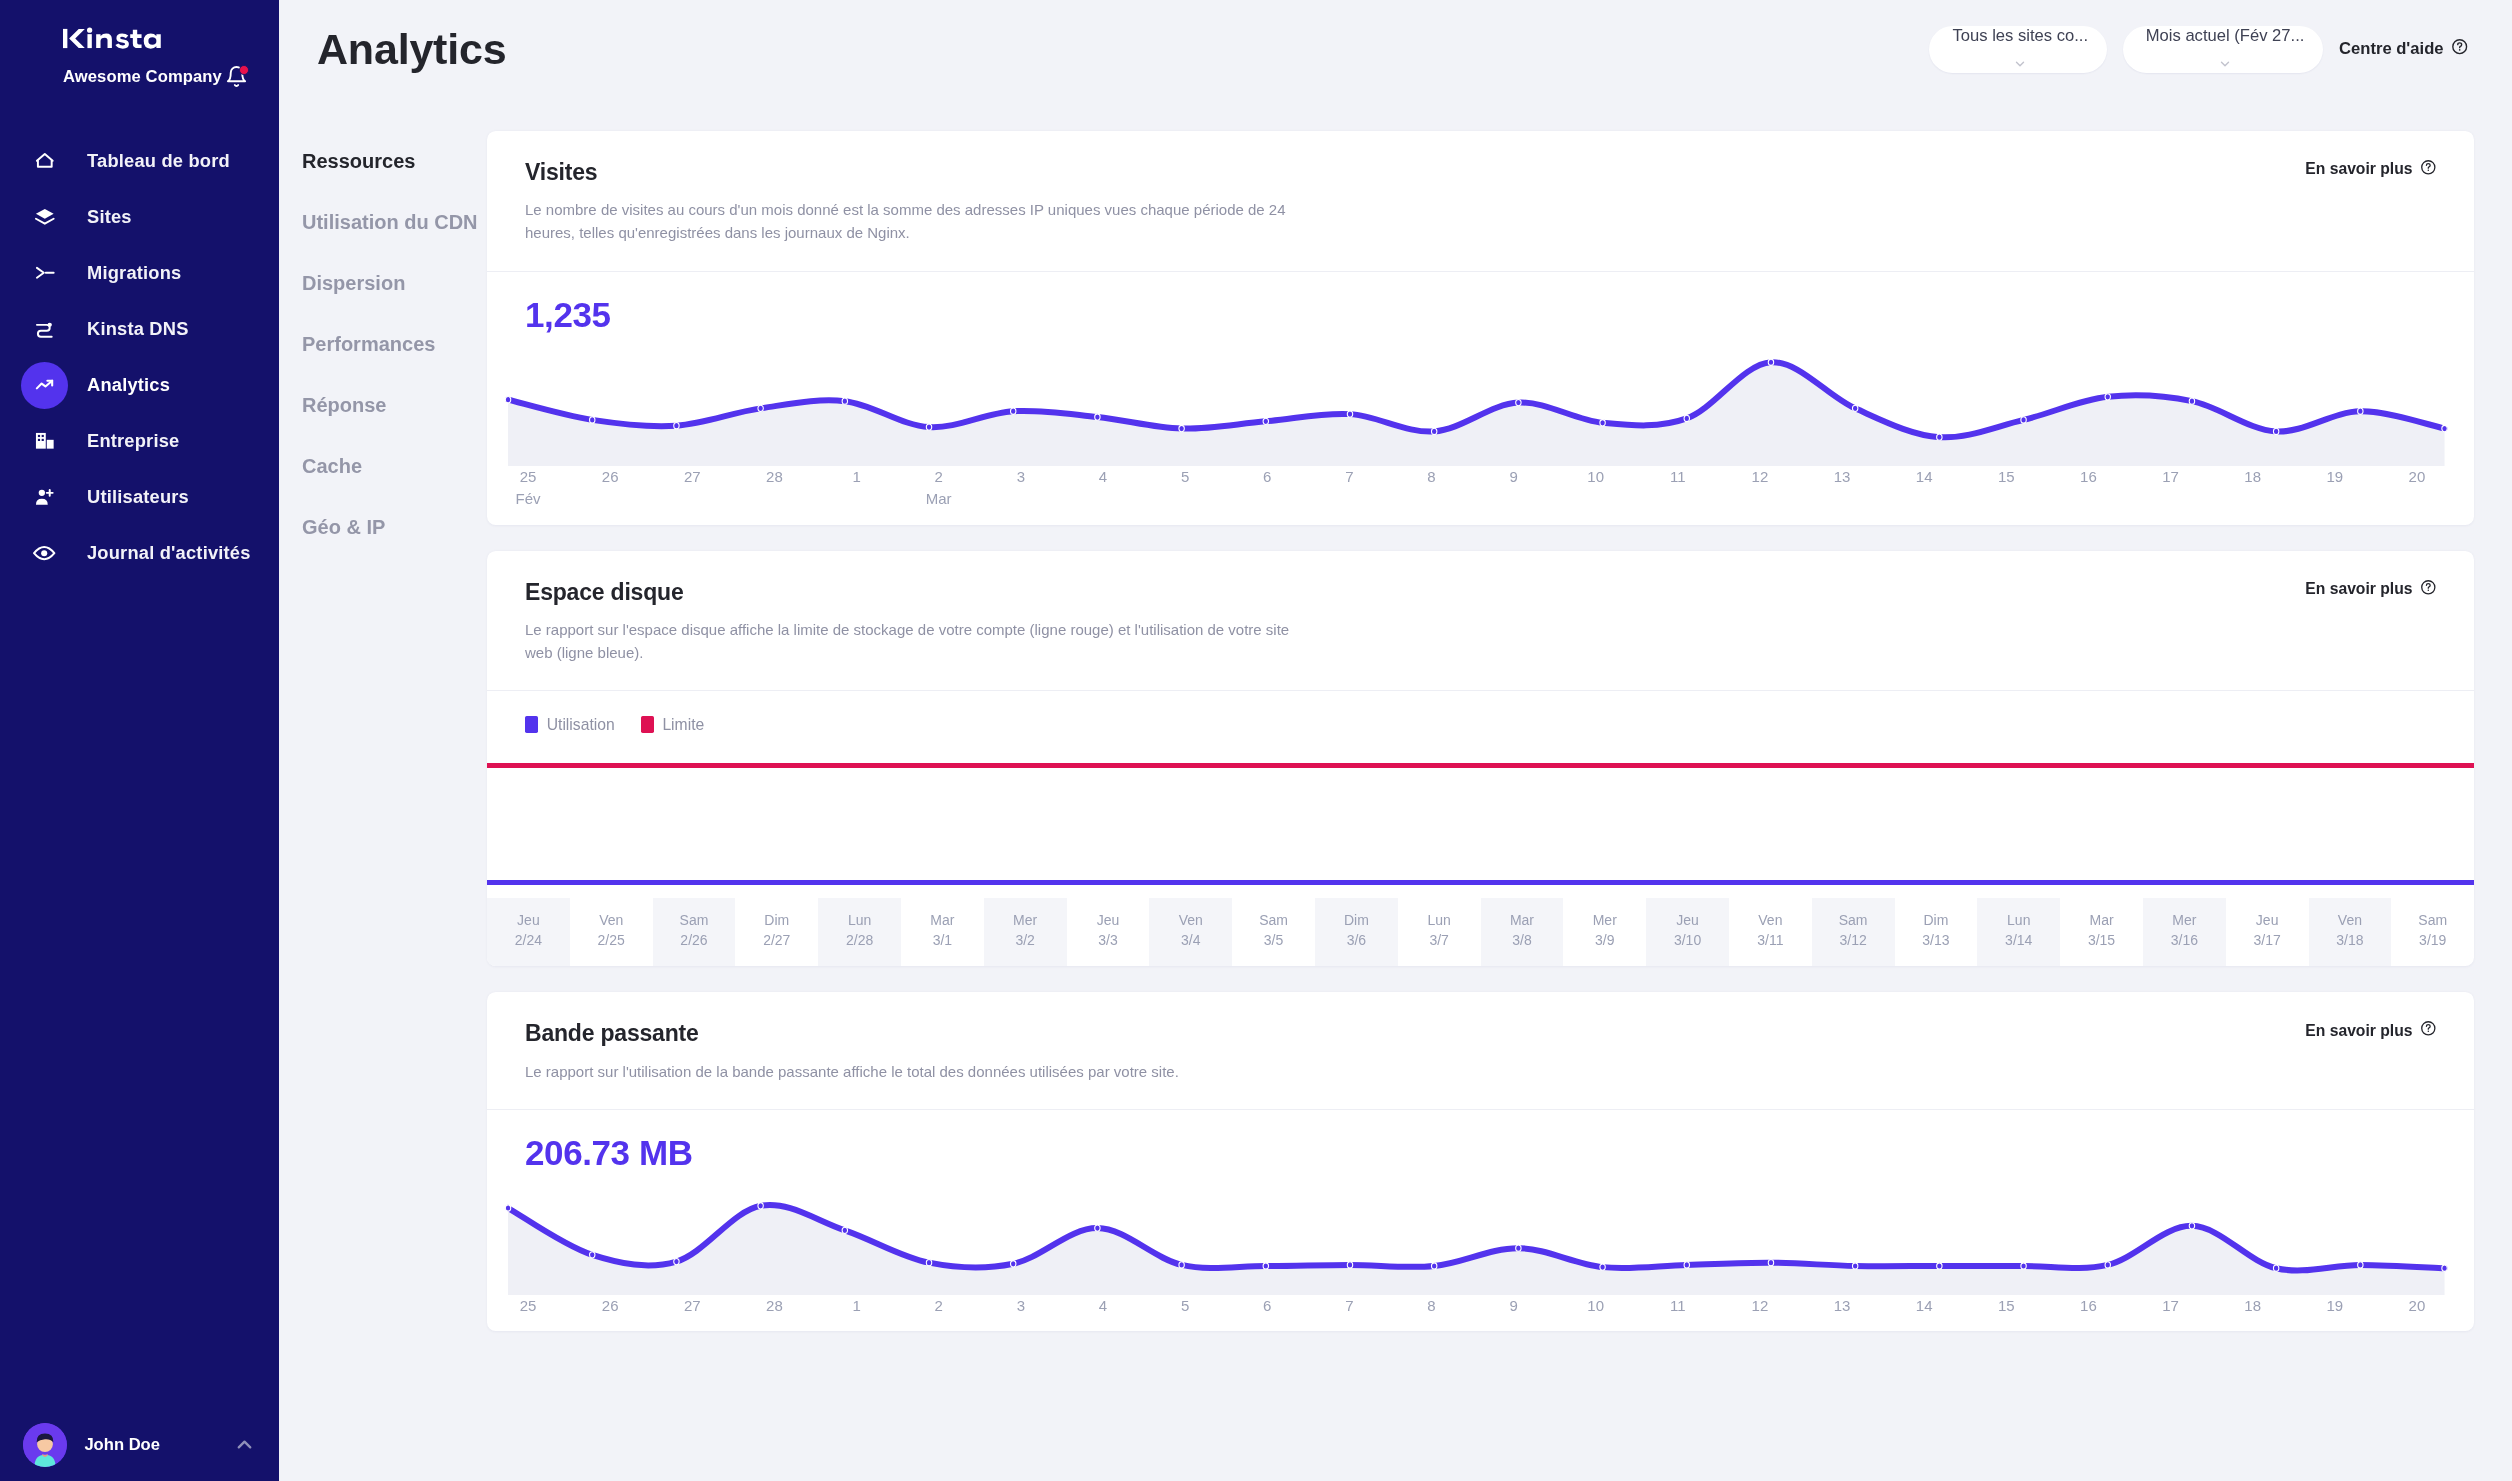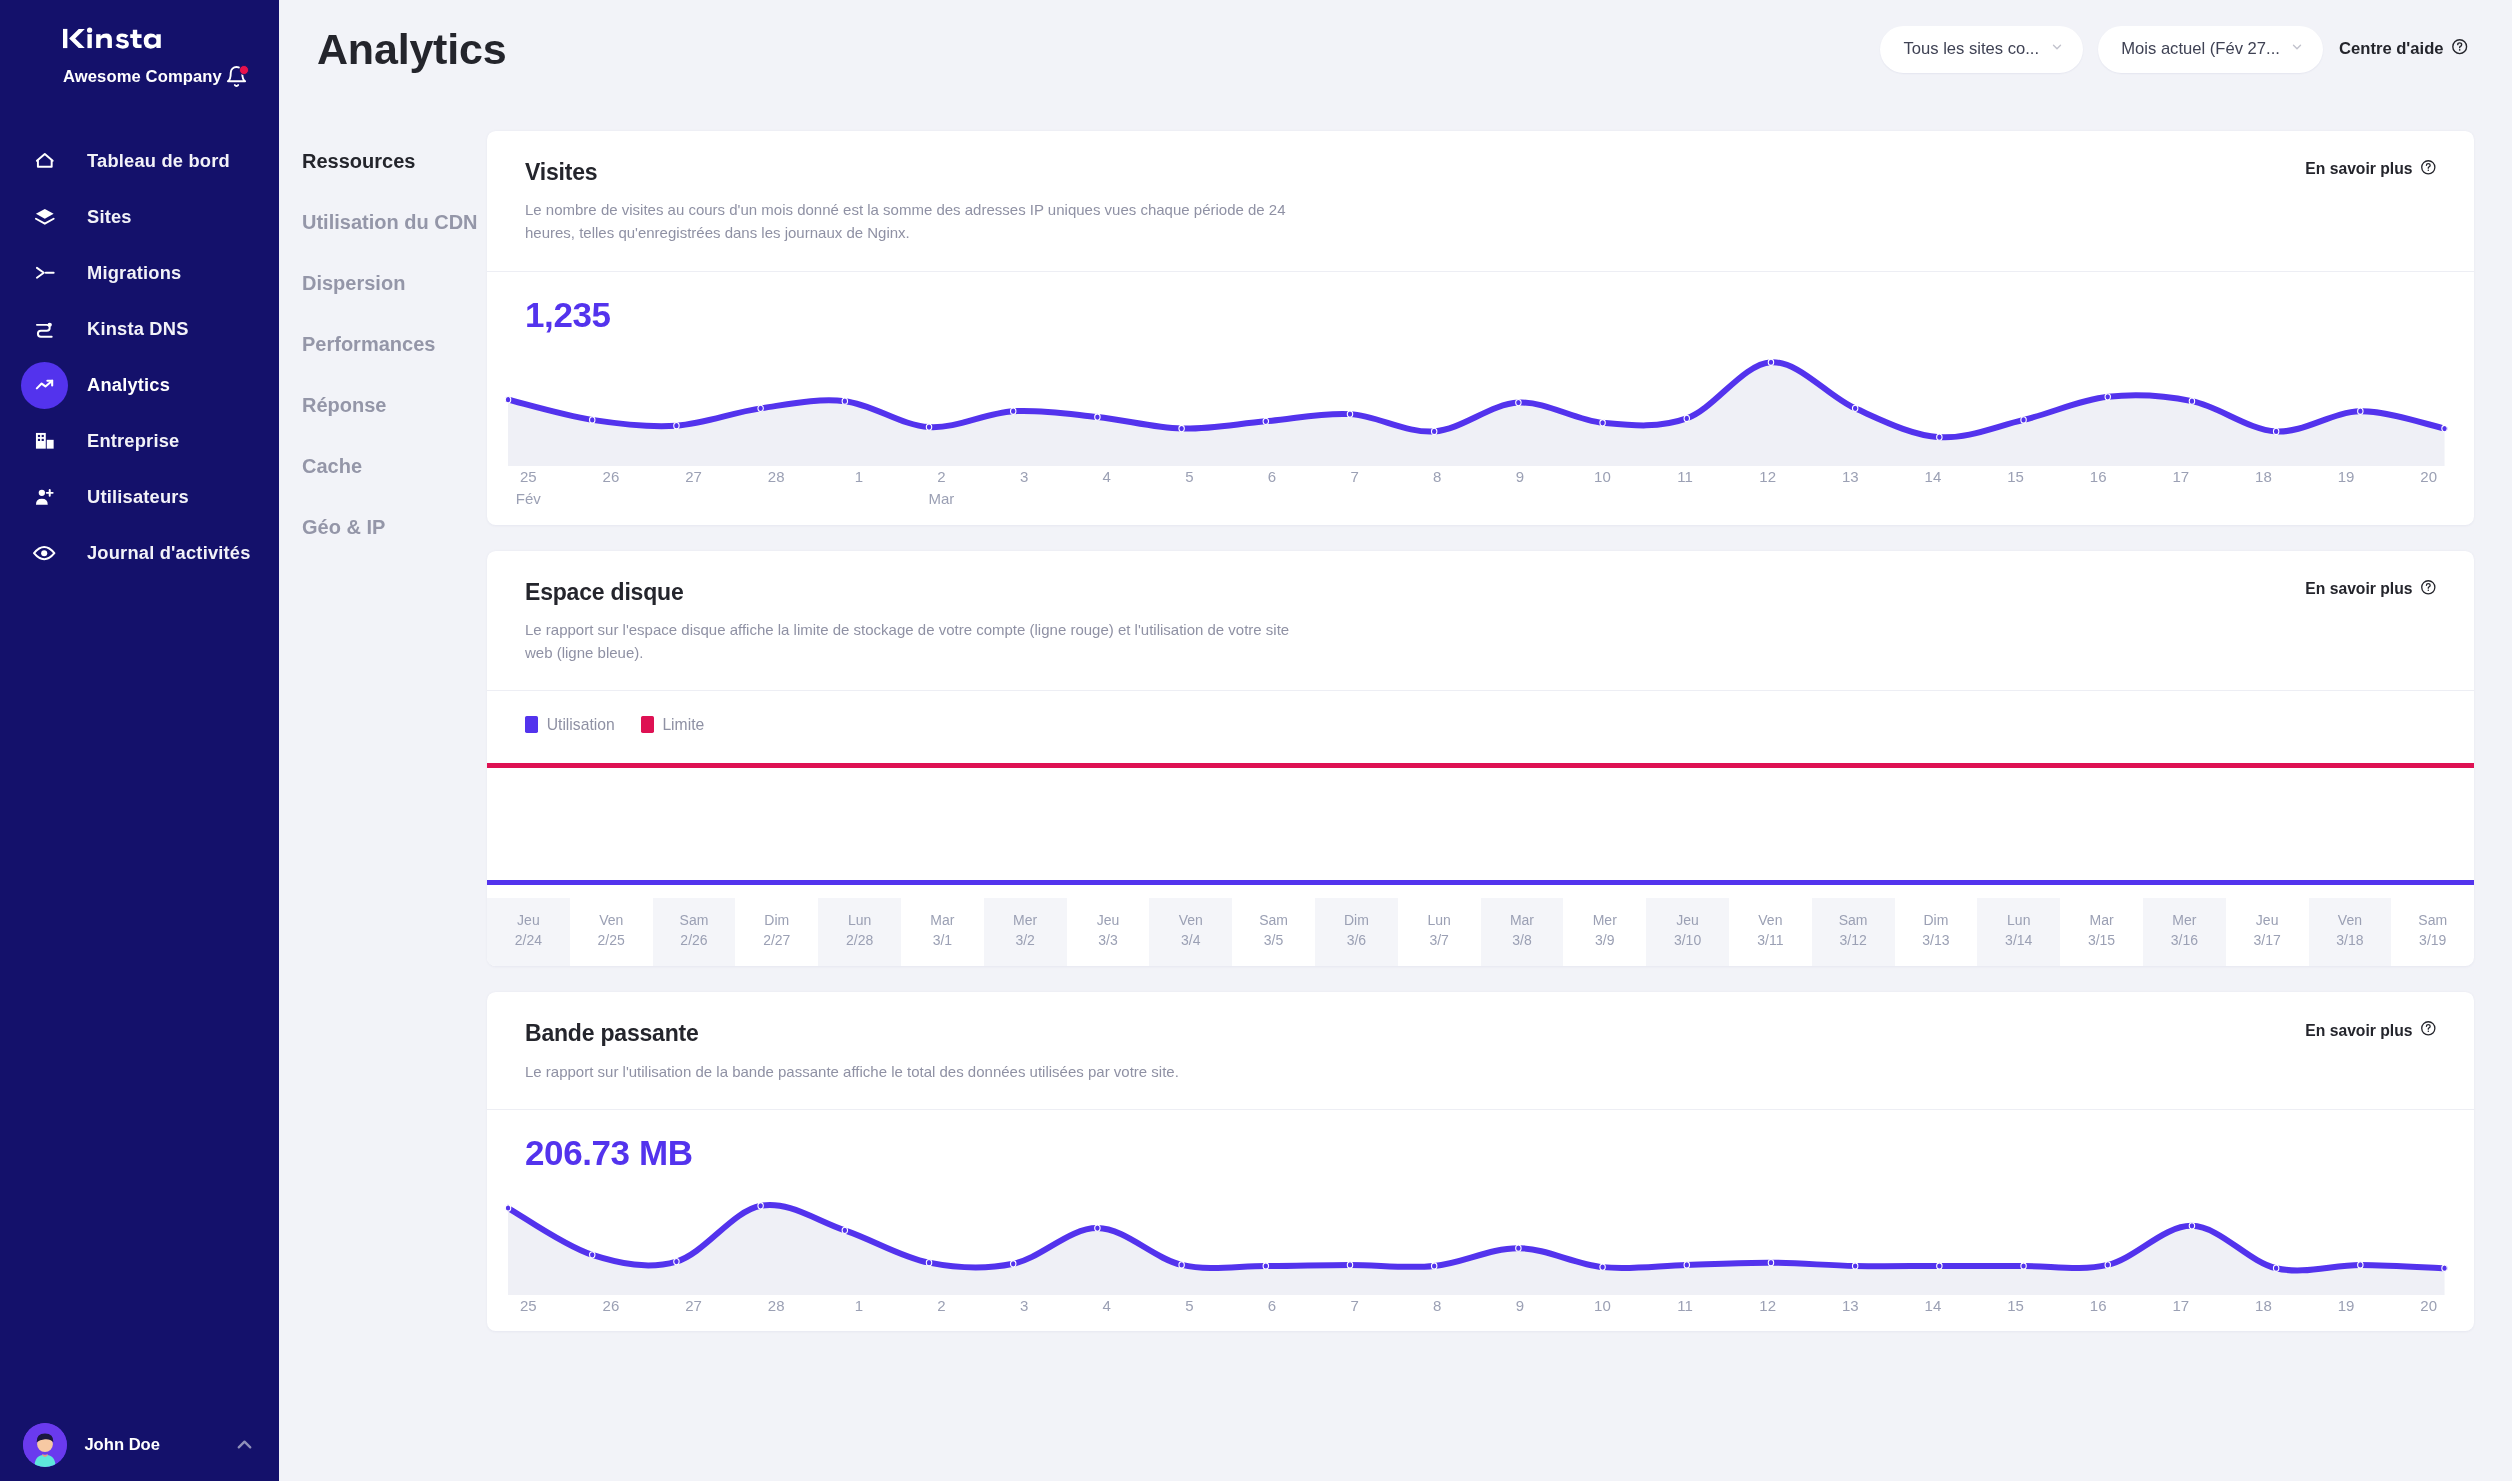--- a/index.html
+++ b/index.html
@@ -72,21 +72,21 @@
   }
   .page-title {
     font-size: 43px; font-weight: bold; color: #24252C; letter-spacing: -0.2px;
   }
   .topbar-right { margin-left: auto; display: flex; align-items: center; gap: 15.7px; }
   .pill {
     height: 47px; border-radius: 23.6px; background: #ffffff;
     display: flex; align-items: center; gap: 10.5px;
     padding: 0 19px 0 23px; cursor: pointer;
     box-shadow: 0 0.9px 1.7px rgba(20,17,107,.06);
-    font-size: 16.6px; color: #3F4254;
+    font-size: 16.6px; color: #3F4254; flex-direction: column;
   }
   .pill .caret { opacity: .55; }
   .help-link {
     display: flex; align-items: center; gap: 7.9px;
     font-size: 16.6px; font-weight: bold; color: #24252C; cursor: pointer;
     padding-right: 5.2px;
     text-align: center;
   }
 
   .body-area { display: flex; padding: 0 0 0 0; }
@@ -116,21 +116,21 @@
   .divider { height: 0.9px; background: #EDEEF4; }
 
   .big-value {
     font-size: 35px; font-weight: bold; color: #5333ED;
     padding: 23px 0 0 38px; letter-spacing: -0.4px;
   }
 
   .chart-wrap { position: relative; width: 100%; }
   .chart-svg { display: block; width: 100%; }
 
-  .xaxis { display: flex; width: 100%; padding: 0 4px 14px 0; }
+  .xaxis { display: flex; width: 100%; padding: 0 16px 14px 0; }
   .xtick {
     flex: 1; text-align: center; font-size: 15px; color: #9BA0B4;
     line-height: 1.5;
   }
   .xtick .sub { display: block; font-size: 15px; color: #9BA0B4; }
 
   
   .legend { display: flex; align-items: center; gap: 26px; padding: 24.4px 0 0 38px; }
   .legend-item { display: flex; align-items: center; gap: 8.7px; font-size: 15.7px; color: #8F91A4; }
   .legend-chip { width: 13px; height: 16.6px; border-radius: 1.7px; display: block; }

